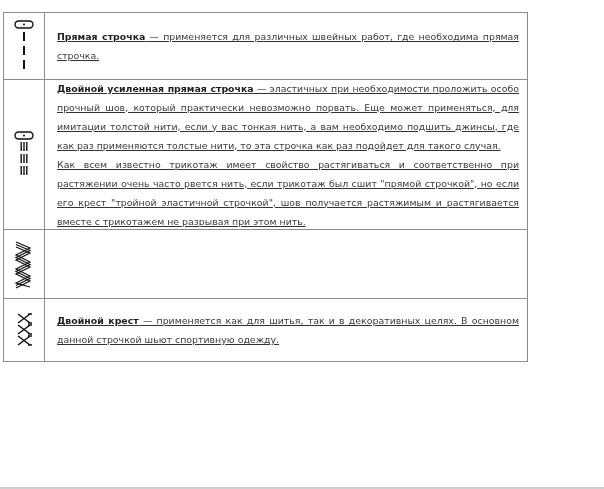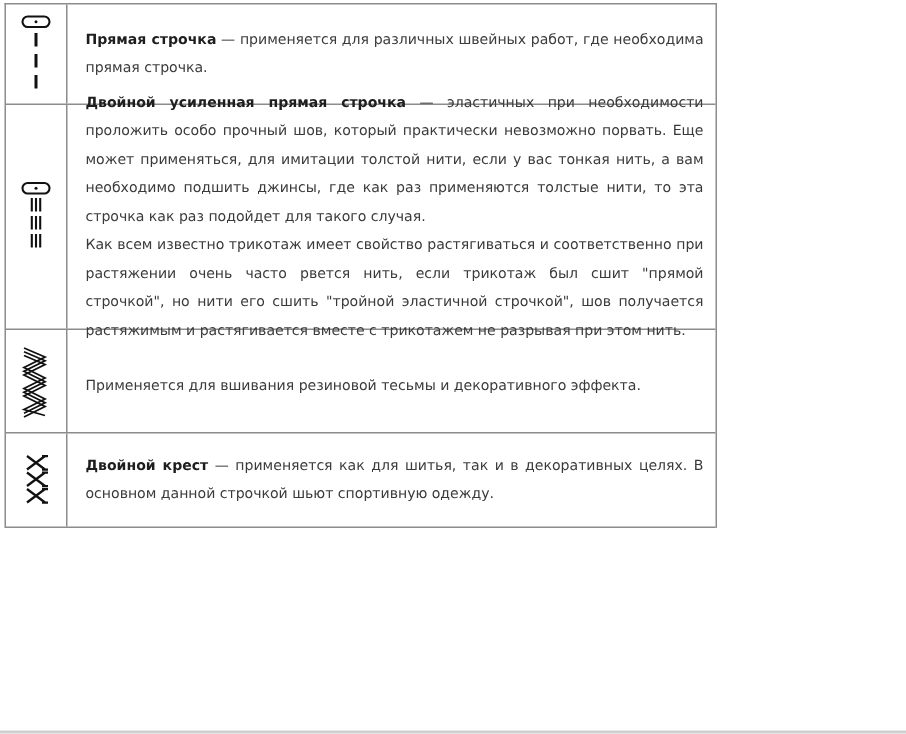--- a/index.html
+++ b/index.html
@@ -1,19 +1,19 @@
 <!DOCTYPE html>
 <html><head>
 <meta charset="utf-8">
 <style>
   html, body { margin: 0; padding: 0; background: #ffffff; }
   body { width: 604px; height: 489px; overflow: hidden; position: relative;
          font-family: "DejaVu Sans", sans-serif; color: #333; }
-  .table { position: absolute; left: 3px; top: 2px; width: 475px;
-           border: 1px solid #8c8c8c; border-bottom: none; box-sizing: border-box; }
+  .table { position: absolute; left: 3px; top: 12px; width: 525px;
+           border: 1px solid #8c8c8c; border-bottom: none; box-sizing: border-box; text-decoration: underline; }
   .row { display: flex; border-bottom: 1px solid #8c8c8c; box-sizing: border-box; }
   .icon-cell { width: 40px; flex: 0 0 40px; border-right: 1px solid #8c8c8c;
                display: flex; align-items: center; justify-content: center; }
   .text-cell { flex: 1; padding: 0 8px 0 12px; display: flex; flex-direction: column;
                justify-content: center; font-size: 9.4px; line-height: 19px;
                color: #3a3a3a; text-align: justify; }
   .text-cell p { margin: 0; }
   .text-cell b { color: #1e1e1e; font-weight: bold; }
   .gap { height: 6px; }
   .bottom-bar { position: absolute; left: 0; top: 487px; width: 604px; height: 2px; background: #cfcfcf; }
@@ -51,39 +51,38 @@
             <rect x="11.3" y="24" width="1.4" height="9"></rect>
             <rect x="14.1" y="24" width="1.4" height="9"></rect>
           <rect x="8.5" y="36" width="1.4" height="9"></rect>
             <rect x="11.3" y="36" width="1.4" height="9"></rect>
             <rect x="14.1" y="36" width="1.4" height="9"></rect>
         </g>
       </svg>
     </div>
     <div class="text-cell">
       <p><b>Двойной усиленная прямая строчка</b><span> — эластичных при необходимости проложить особо прочный шов, который практически невозможно порвать. Еще может применяться, для имитации толстой нити, если у вас тонкая нить, а вам необходимо подшить джинсы, где как раз применяются толстые нити, то эта строчка как раз подойдет для такого случая.</span></p>
-      <p>Как всем известно трикотаж имеет свойство растягиваться и соответственно при растяжении очень часто рвется нить, если трикотаж был сшит "прямой строчкой", но нити его сшить "тройной эластичной строчкой", шов получается растяжимым и растягивается вместе с трикотажем не разрывая при этом нить.</p>
+      <p>Как всем известно трикотаж имеет свойство растягиваться и соответственно при растяжении очень часто рвется нить, если трикотаж был сшит "прямой строчкой", но если его крест "тройной эластичной строчкой", шов получается растяжимым и растягивается вместе с трикотажем не разрывая при этом нить.</p>
     </div>
   </div>
 
 
 
   <div class="row" style="height:69px">
     <div class="icon-cell">
       <svg width="24" height="50" viewBox="0 0 24 50">
         <g fill="none" stroke="#111" stroke-width="1.2">
           <polyline points="4,3 18,9 4,16 18,23 4,30 18,37 4,44 18,48"></polyline>
           <polyline points="4,5.5 18,11.5 4,18.5 18,25.5 4,32.5 18,39.5 4,46.5"></polyline>
           <polyline points="4,8 18,14 4,21 18,28 4,35 18,42 4,49"></polyline>
         </g>
       </svg>
     </div>
     <div class="text-cell">
       <div class="gap"></div>
-      <p>Применяется для вшивания резиновой тесьмы и декоративного эффекта.</p>
     </div>
   </div>
 
   <div class="row" style="height:63px">
     <div class="icon-cell">
       <svg width="20" height="38" viewBox="0 0 20 38">
         <g fill="none" stroke="#111" stroke-width="1.5">
           <path d="M4,3 L16,12 M16,3 L4,12 M14,3 L18,3 M14,12 L18,12"></path>
           <path d="M4,14 L16,23 M16,14 L4,23 M14,14 L18,14 M14,23 L18,23"></path>
           <path d="M4,25 L16,34 M16,25 L4,34 M14,25 L18,25 M14,34 L18,34"></path>

